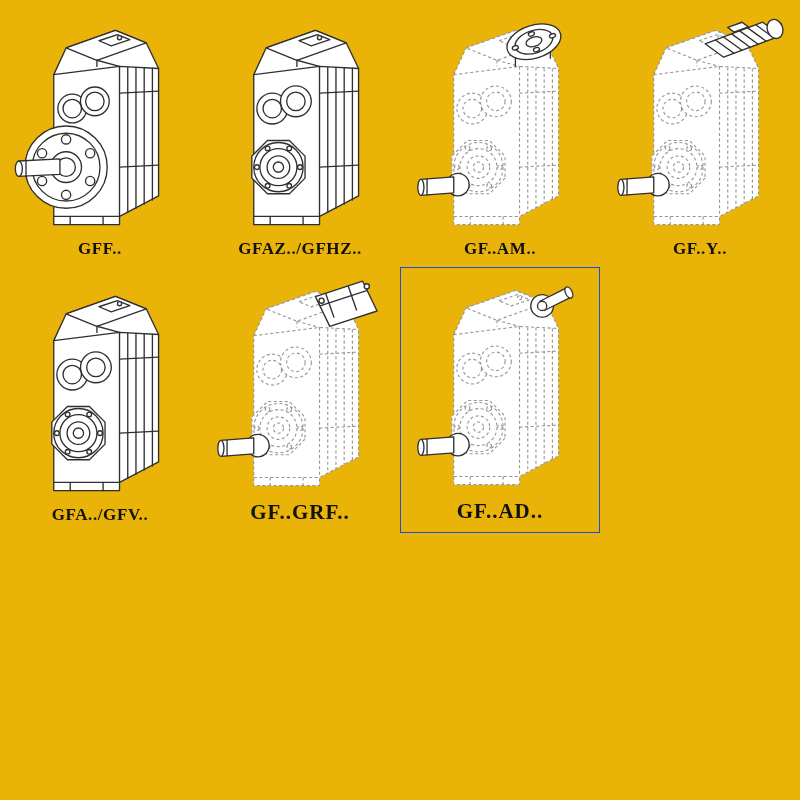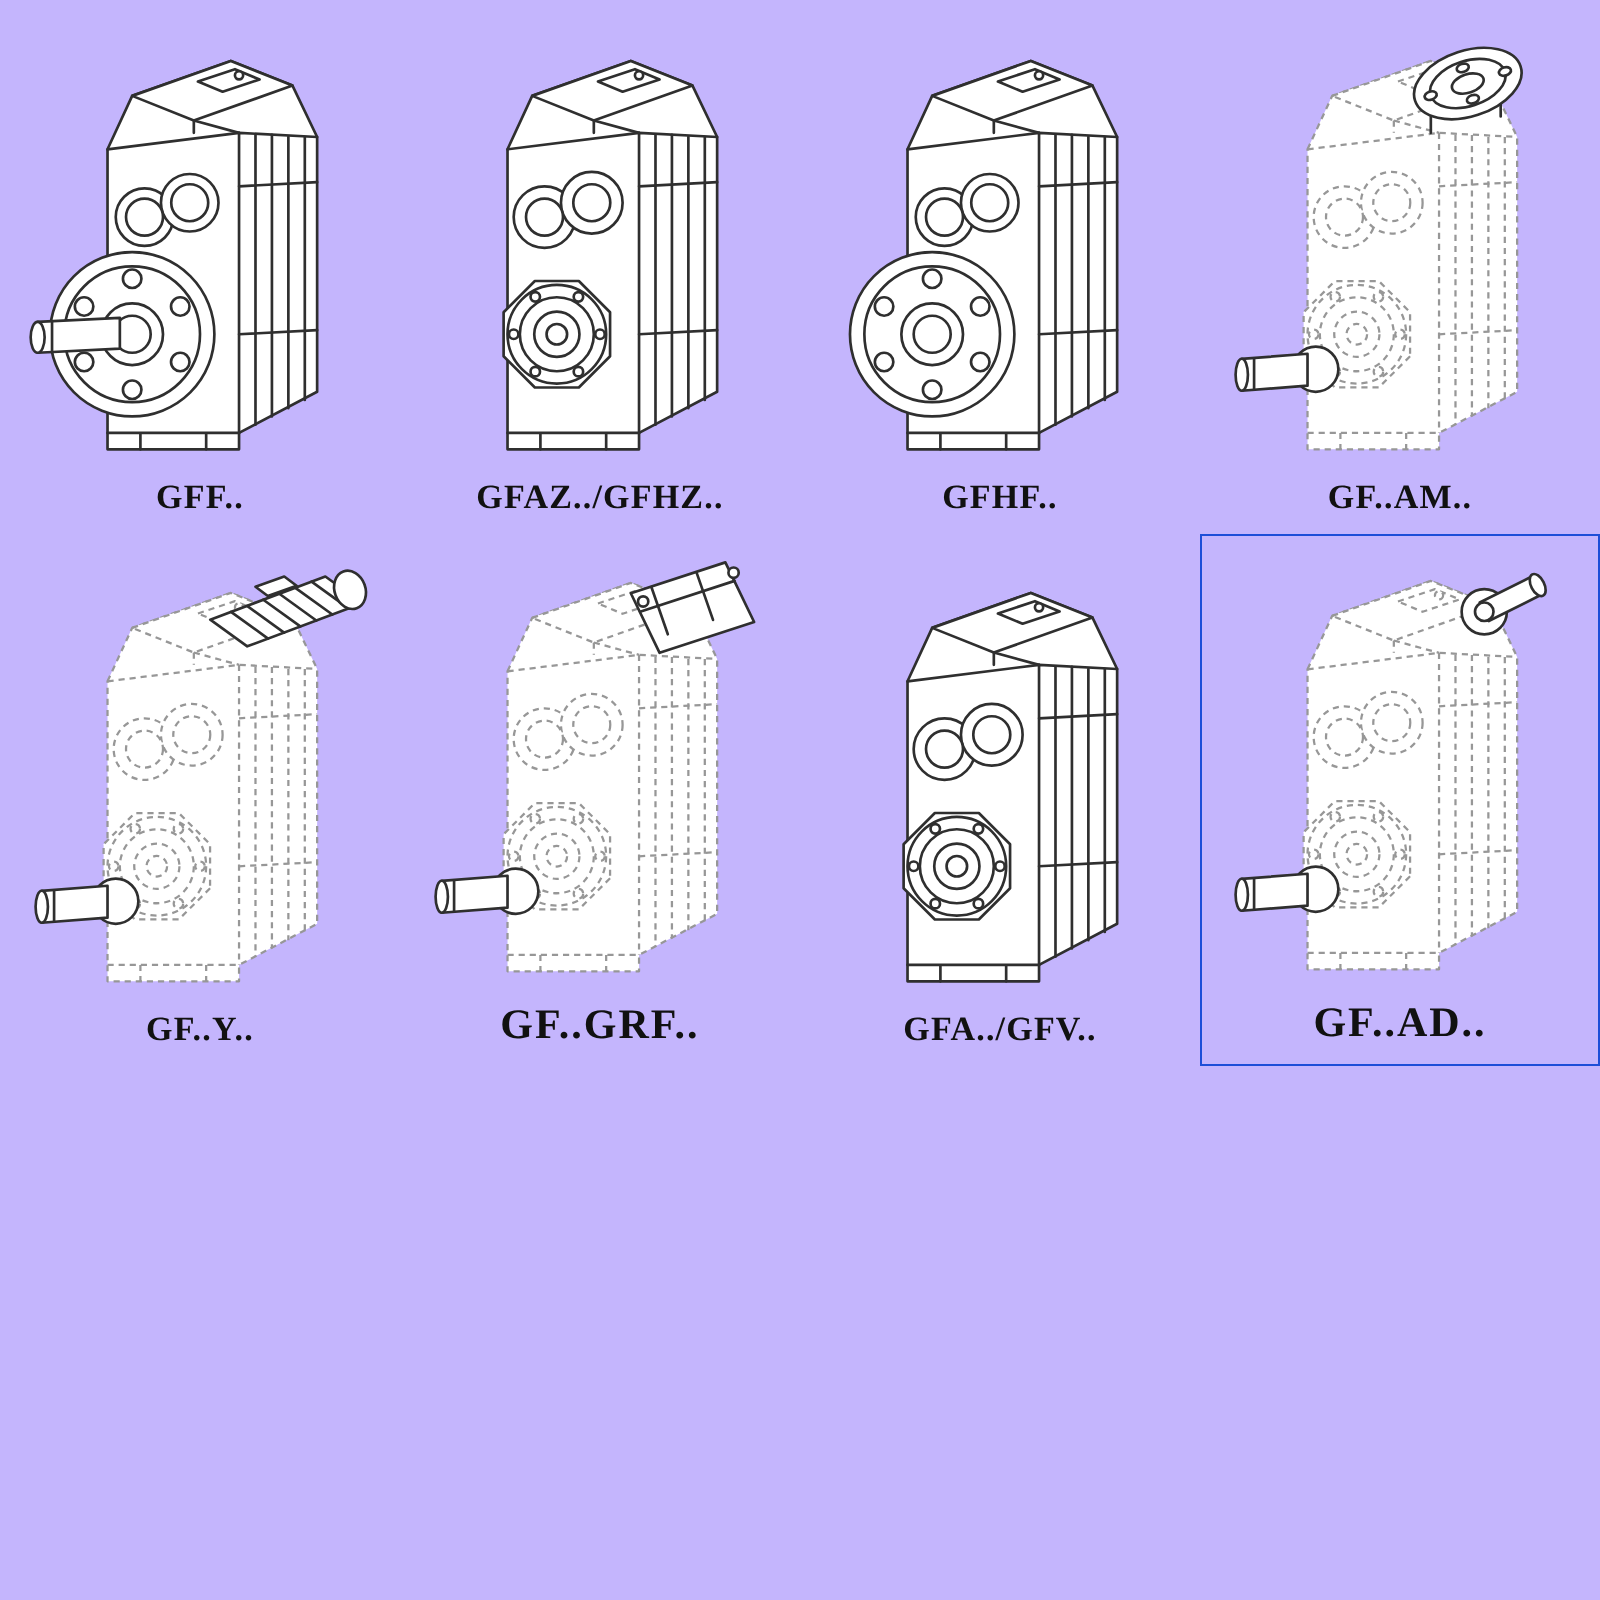--- a/index.html
+++ b/index.html
@@ -1,17 +1,17 @@
 <!DOCTYPE html>
 <html><head>
 <meta charset="utf-8">
 <style>
   html,body{margin:0;padding:0;background:#ffffff;}
   body{width:800px;height:800px;font-family:"Liberation Serif",serif;color:#111;}
-  .page{width:800px;height:800px;background:#c4b5fd;overflow:hidden;}
+  .page{width:800px;height:800px;background:#eab308;overflow:hidden;}
   .grid{display:grid;grid-template-columns:repeat(4,1fr);grid-template-rows:repeat(3,1fr);width:800px;height:800px;}
   .cell{display:flex;flex-direction:column;align-items:center;justify-content:flex-end;padding-bottom:8px;box-sizing:border-box;}
   .cell.boxed{border:1px solid #1d4ed8;}
   .drawing{width:176px;height:224px;display:block;}
   .label{font-weight:bold;font-size:17px;letter-spacing:.6px;margin-top:2px;white-space:nowrap;
          font-family:"Liberation Serif",serif;}
   .label.big{font-size:21px;letter-spacing:1px;}
   
   use.solid{stroke:#2f2f2f;stroke-width:1.3;fill:#ffffff;stroke-linejoin:round;stroke-linecap:round;}
   use.dashed{stroke:#979797;stroke-width:1.1;fill:#ffffff;stroke-dasharray:3 2.4;stroke-linejoin:round;}
@@ -141,27 +141,20 @@
 
     <div class="cell">
       <svg class="drawing" viewBox="0 0 170 218">
         <use href="#gb-body" class="solid"></use>
           <use href="#gb-bores" class="solid"></use>
       </svg>
       <div class="label">GFAZ../GFHZ..</div>
     </div>
 
 
-    <div class="cell">
-      <svg class="drawing" viewBox="0 0 170 218">
-        <use href="#gb-body" class="solid"></use>
-          <use href="#gb-flangedisc" class="solid"></use>
-      </svg>
-      <div class="label">GFHF..</div>
-    </div>
 
 
 
     <div class="cell">
       <svg class="drawing" viewBox="0 0 170 218">
         <use href="#gb-body" class="dashed"></use>
           <use href="#gb-bores" class="dashed"></use>
         <use href="#at-flange" class="solid"></use>
           <use href="#gb-outshaft" class="solid"></use>
       </svg>
@@ -171,39 +164,39 @@
     <div class="cell">
       <svg class="drawing" viewBox="0 0 170 218">
         <use href="#gb-body" class="dashed"></use>
           <use href="#gb-bores" class="dashed"></use>
         <use href="#at-motor" class="solid"></use>
           <use href="#gb-outshaft" class="solid"></use>
       </svg>
       <div class="label">GF..Y..</div>
     </div>
 
-
-    <div class="cell">
-      <svg class="drawing" viewBox="0 0 170 218">
-        <use href="#gb-body" class="dashed"></use>
-          <use href="#gb-bores" class="dashed"></use>
-        <use href="#at-block" class="solid"></use>
-          <use href="#gb-outshaft" class="solid"></use>
-      </svg>
-      <div class="label big">GF..GRF..</div>
-    </div>
 
     <div class="cell">
       <svg class="drawing" viewBox="0 0 170 218">
         <use href="#gb-body" class="solid"></use>
           <use href="#gb-bores" class="solid"></use>
       </svg>
       <div class="label">GFA../GFV..</div>
     </div>
 
+    <div class="cell">
+      <svg class="drawing" viewBox="0 0 170 218">
+        <use href="#gb-body" class="dashed"></use>
+          <use href="#gb-bores" class="dashed"></use>
+        <use href="#at-block" class="solid"></use>
+          <use href="#gb-outshaft" class="solid"></use>
+      </svg>
+      <div class="label big">GF..GRF..</div>
+    </div>
+
     <div class="cell boxed">
       <svg class="drawing" viewBox="0 0 170 218">
         <use href="#gb-body" class="dashed"></use>
           <use href="#gb-bores" class="dashed"></use>
         <use href="#at-shaft" class="solid"></use>
           <use href="#gb-outshaft" class="solid"></use>
       </svg>
       <div class="label big">GF..AD..</div>
     </div>
 

